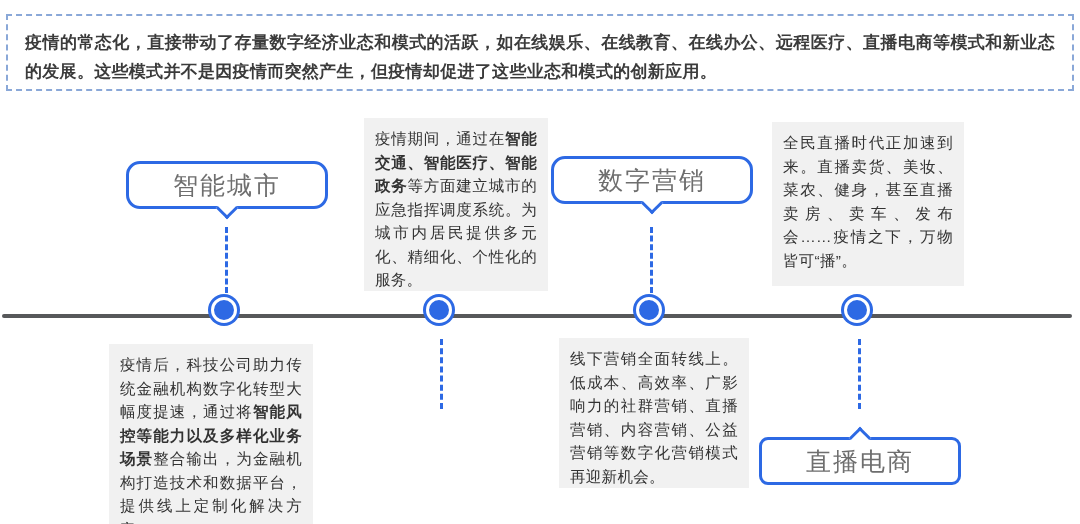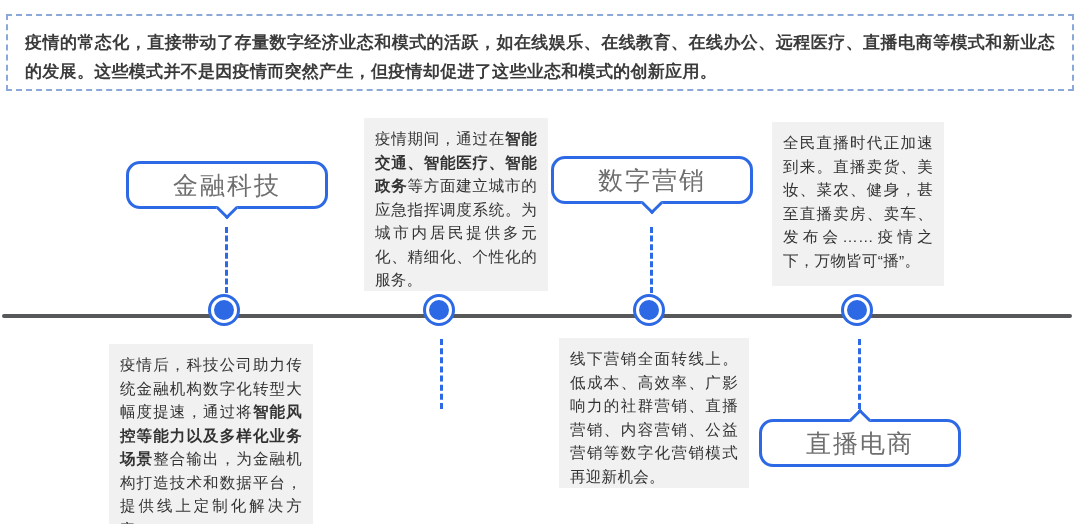--- a/index.html
+++ b/index.html
@@ -52,21 +52,21 @@
     position:absolute;width:202px;height:48px;background:#fff;
     border:3px solid var(--accent);border-radius:14px;
     display:flex;align-items:center;justify-content:center;
   }
   .bubble .label{
     font-size:25px;color:var(--label_text);letter-spacing:2px;line-height:1;
   }
   .b1{left:126px;top:155px;}
   .b3{left:551px;top:150px;}
   .b2{left:341px;top:413px;}
-  .b4{left:759px;top:413px;}
+  .b4{left:759px;top:431px;border-radius:9px;}
   .tail{
     position:absolute;left:50%;width:16px;height:16px;margin-left:-8px;
     background:#fff;transform:rotate(45deg);
   }
   .tail-down{
     bottom:-10px;
     border-right:3px solid var(--accent);
     border-bottom:3px solid var(--accent);
   }
   .tail-up{
@@ -75,37 +75,37 @@
     border-left:3px solid var(--accent);
   }
   
   .note{
     position:absolute;background:var(--panel);color:var(--note_text);
     font-size:15.5px;line-height:23.5px;text-align:justify;
     padding:9px 11px;letter-spacing:.3px;
   }
   .note b{font-weight:bold;}
   .n-smart-city{left:364px;top:112px;width:184px;height:173px;}
-  .n-live-commerce{left:772px;top:116px;width:172px;height:164px;}
+  .n-live-commerce{left:772px;top:116px;width:192px;height:164px;}
   .n-fintech{left:109px;top:338px;width:204px;height:192px;}
   .n-marketing{left:559px;top:332px;width:190px;height:150px;}
 </style>
 </head>
 <body>
 
 <div class="stage">
 
   <header class="brief">
     <p>疫情的常态化，直接带动了存量数字经济业态和模式的活跃，如在线娱乐、在线教育、在线办公、远程医疗、直播电商等模式和新业态的发展。这些模式并不是因疫情而突然产生，但疫情却促进了这些业态和模式的创新应用。</p>
   </header>
 
   <div class="axis"></div>
 
   <div class="bubble b1">
-    <span class="label">金融科技</span>
+    <span class="label">智能城市</span>
     <span class="tail tail-down"></span>
   </div>
   <div class="dash d1"></div>
   <div class="dot dot1"></div>
   <div class="note n-fintech"><span>疫情后，科技公司助力传统金融机构数字化转型大幅度提速，通过将</span><b>智能风控等能力以及多样化业务场景</b><span>整合输出，为金融机构打造技术和数据平台，提供线上定制化解决方案。</span></div>
 
   <div class="note n-smart-city"><span>疫情期间，通过在</span><b>智能交通、智能医疗、智能政务</b><span>等方面建立城市的应急指挥调度系统。为城市内居民提供多元化、精细化、个性化的服务。</span></div>
   <div class="dot dot2"></div>
   <div class="dash d2"></div>
 

